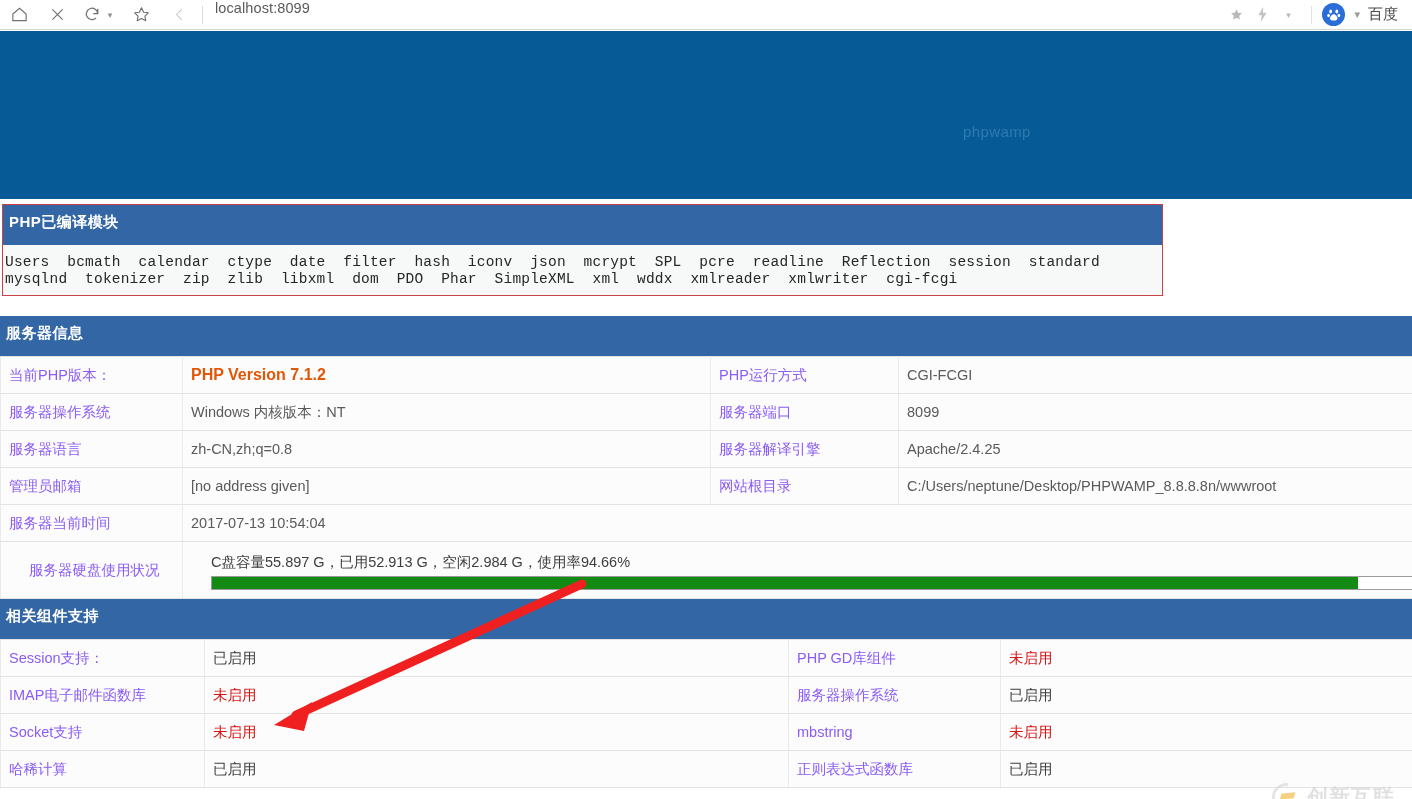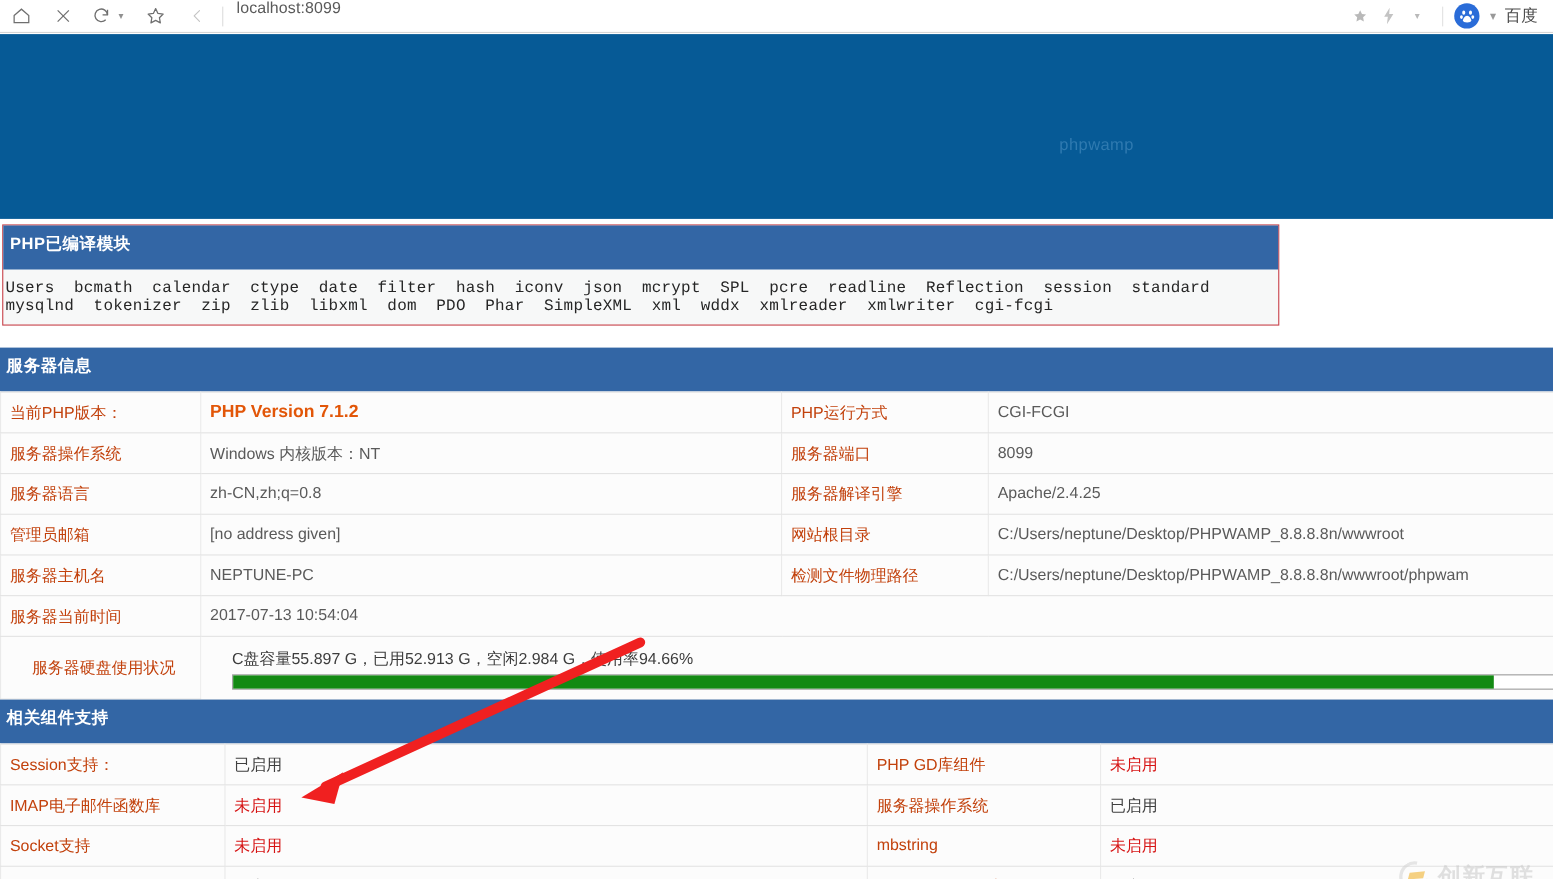--- a/index.html
+++ b/index.html
@@ -108,21 +108,21 @@
     border-right-color: #eaeaea;
     height: 37px;
     font-size: 14.5px;
     color: #454545;
     padding: 0 0 0 8px;
     vertical-align: middle;
     overflow: hidden;
     white-space: nowrap;
     background: #fcfcfc;
   }
-  table.info td.key { color: #c2410c; }
+  table.info td.key { color: #8b5cf6; }
   table.info td.val { color: #5a5a5a; }
 
   .php-version {
     color: #e25608;
     font-weight: bold;
     font-size: 16px;
   }
   .on  { color: #404040; }
   .off { color: #d61414; }
 
@@ -289,26 +289,20 @@
         <td class="key">服务器解译引擎</td>
         <td class="val">Apache/2.4.25</td>
       </tr>
       <tr>
         <td class="key">管理员邮箱</td>
         <td class="val">[no address given]</td>
         <td class="key">网站根目录</td>
         <td class="val">C:/Users/neptune/Desktop/PHPWAMP_8.8.8.8n/wwwroot</td>
       </tr>
       <tr>
-        <td class="key">服务器主机名</td>
-        <td class="val">NEPTUNE-PC</td>
-        <td class="key">检测文件物理路径</td>
-        <td class="val">C:/Users/neptune/Desktop/PHPWAMP_8.8.8.8n/wwwroot/phpwam</td>
-      </tr>
-      <tr>
         <td class="key">服务器当前时间</td>
         <td class="val" colspan="3">2017-07-13 10:54:04</td>
       </tr>
       <tr id="disk-row">
         <td class="key">服务器硬盘使用状况</td>
         <td id="disk-cell" colspan="3">
           <span id="disk-text">C盘容量55.897 G，已用52.913 G，空闲2.984 G，使用率94.66%</span>
           <div id="disk-bar-wrap">
             <div id="disk-bar" style="width: 94.66%; background: rgb(19, 138, 19);"></div>
           </div>

